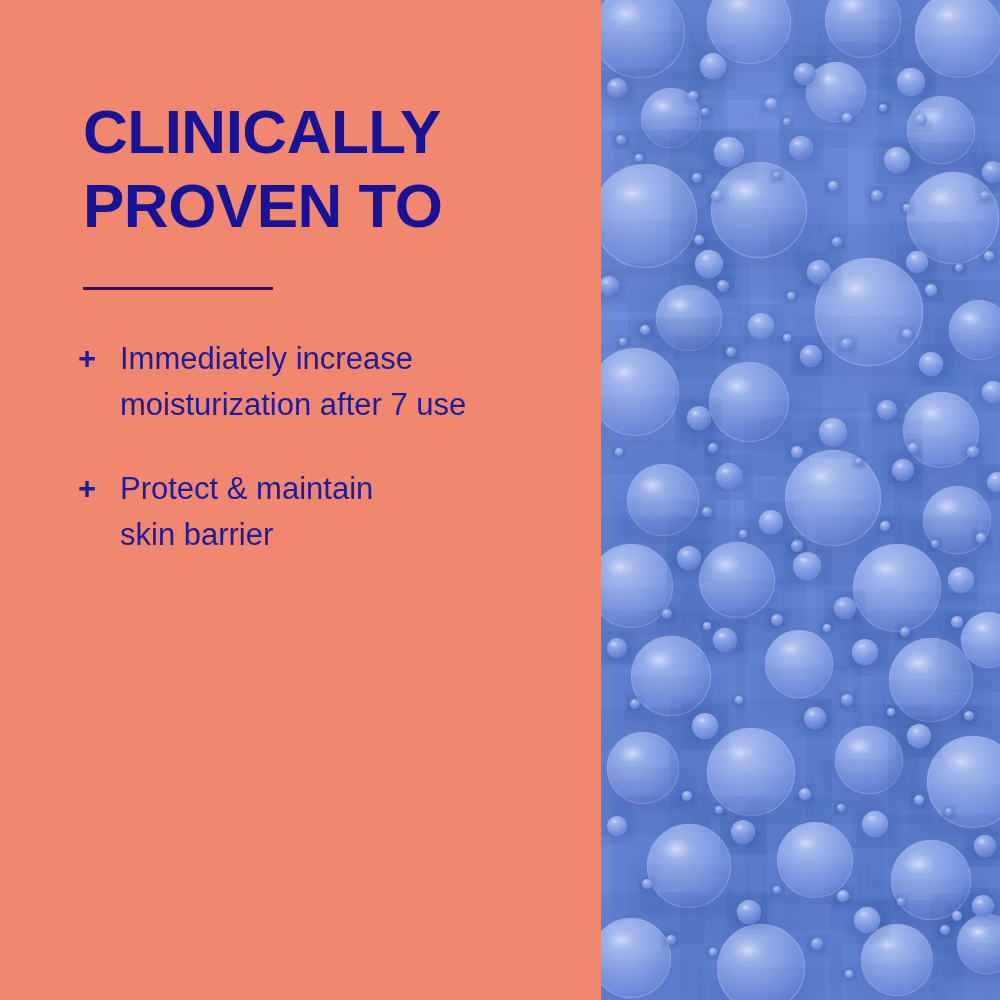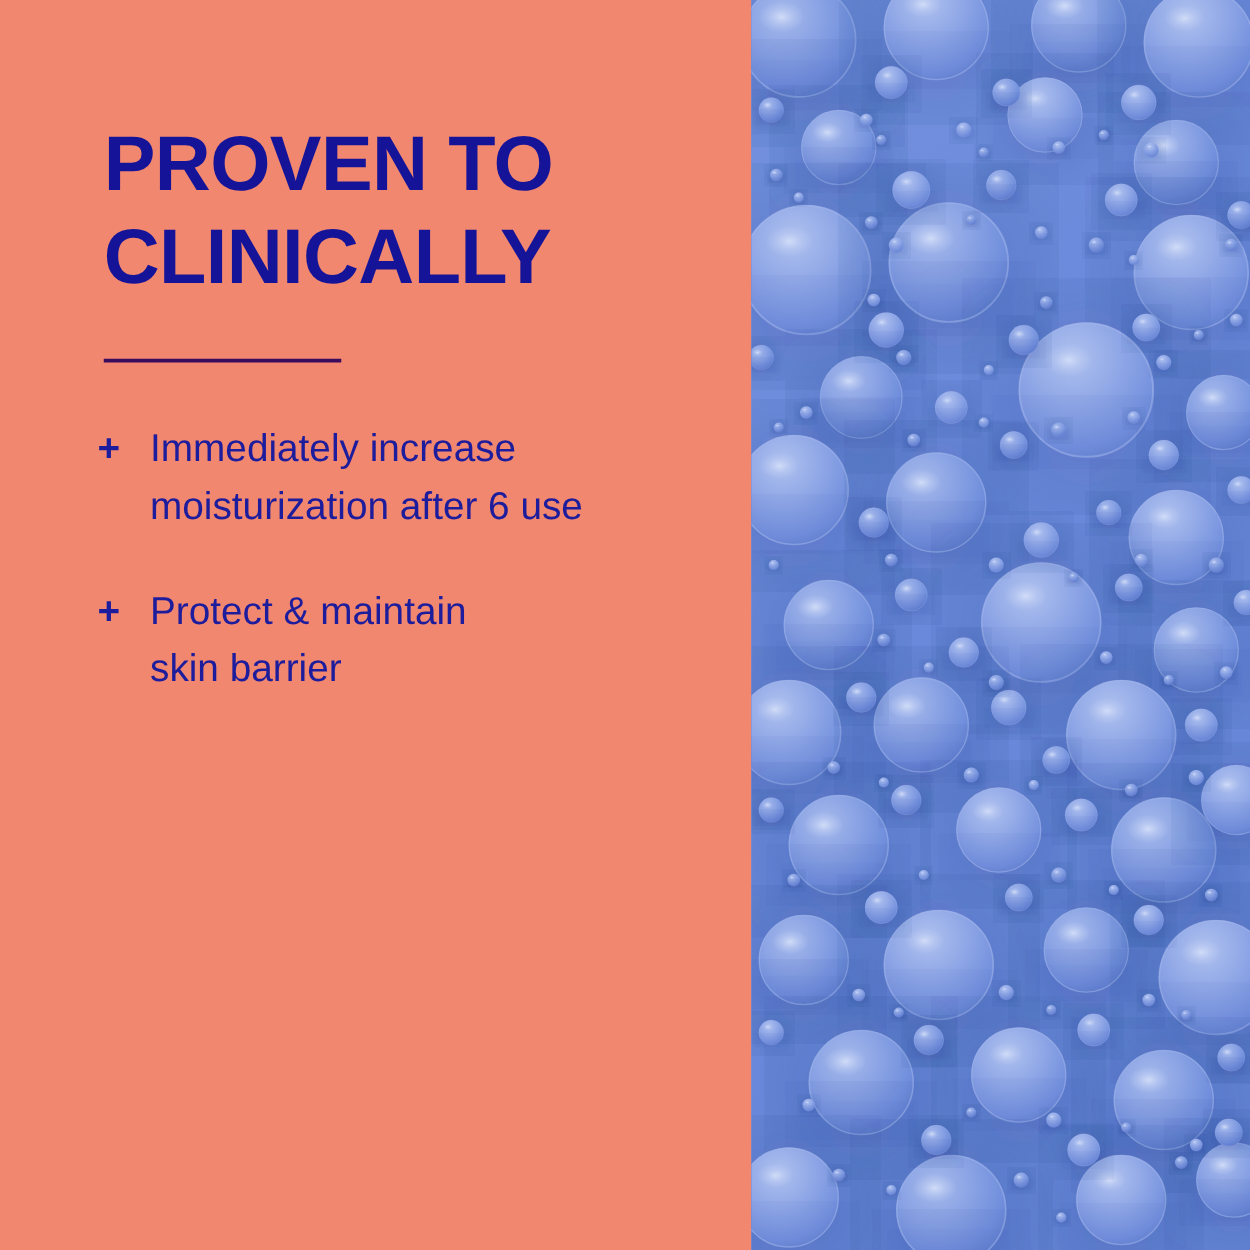--- a/index.html
+++ b/index.html
@@ -112,31 +112,31 @@
   }
 </style>
 </head>
 <body>
 
 <div class="canvas">
 
   <section class="copy-panel">
 
     <h1 class="headline">
+      <span class="hl-line">CLINICALLY</span>
       <span class="hl-line">PROVEN TO</span>
-      <span class="hl-line">CLINICALLY</span>
     </h1>
 
     <div class="divider"></div>
 
     <ul class="benefits">
       <li class="benefit-item">
         <span class="benefit-marker">+</span>
         <span class="benefit-text">Immediately increase
-moisturization after 6 use</span>
+moisturization after 7 use</span>
       </li>
       <li class="benefit-item">
         <span class="benefit-marker">+</span>
         <span class="benefit-text">Protect &amp; maintain
 skin barrier</span>
       </li>
     </ul>
 
   </section>
 

